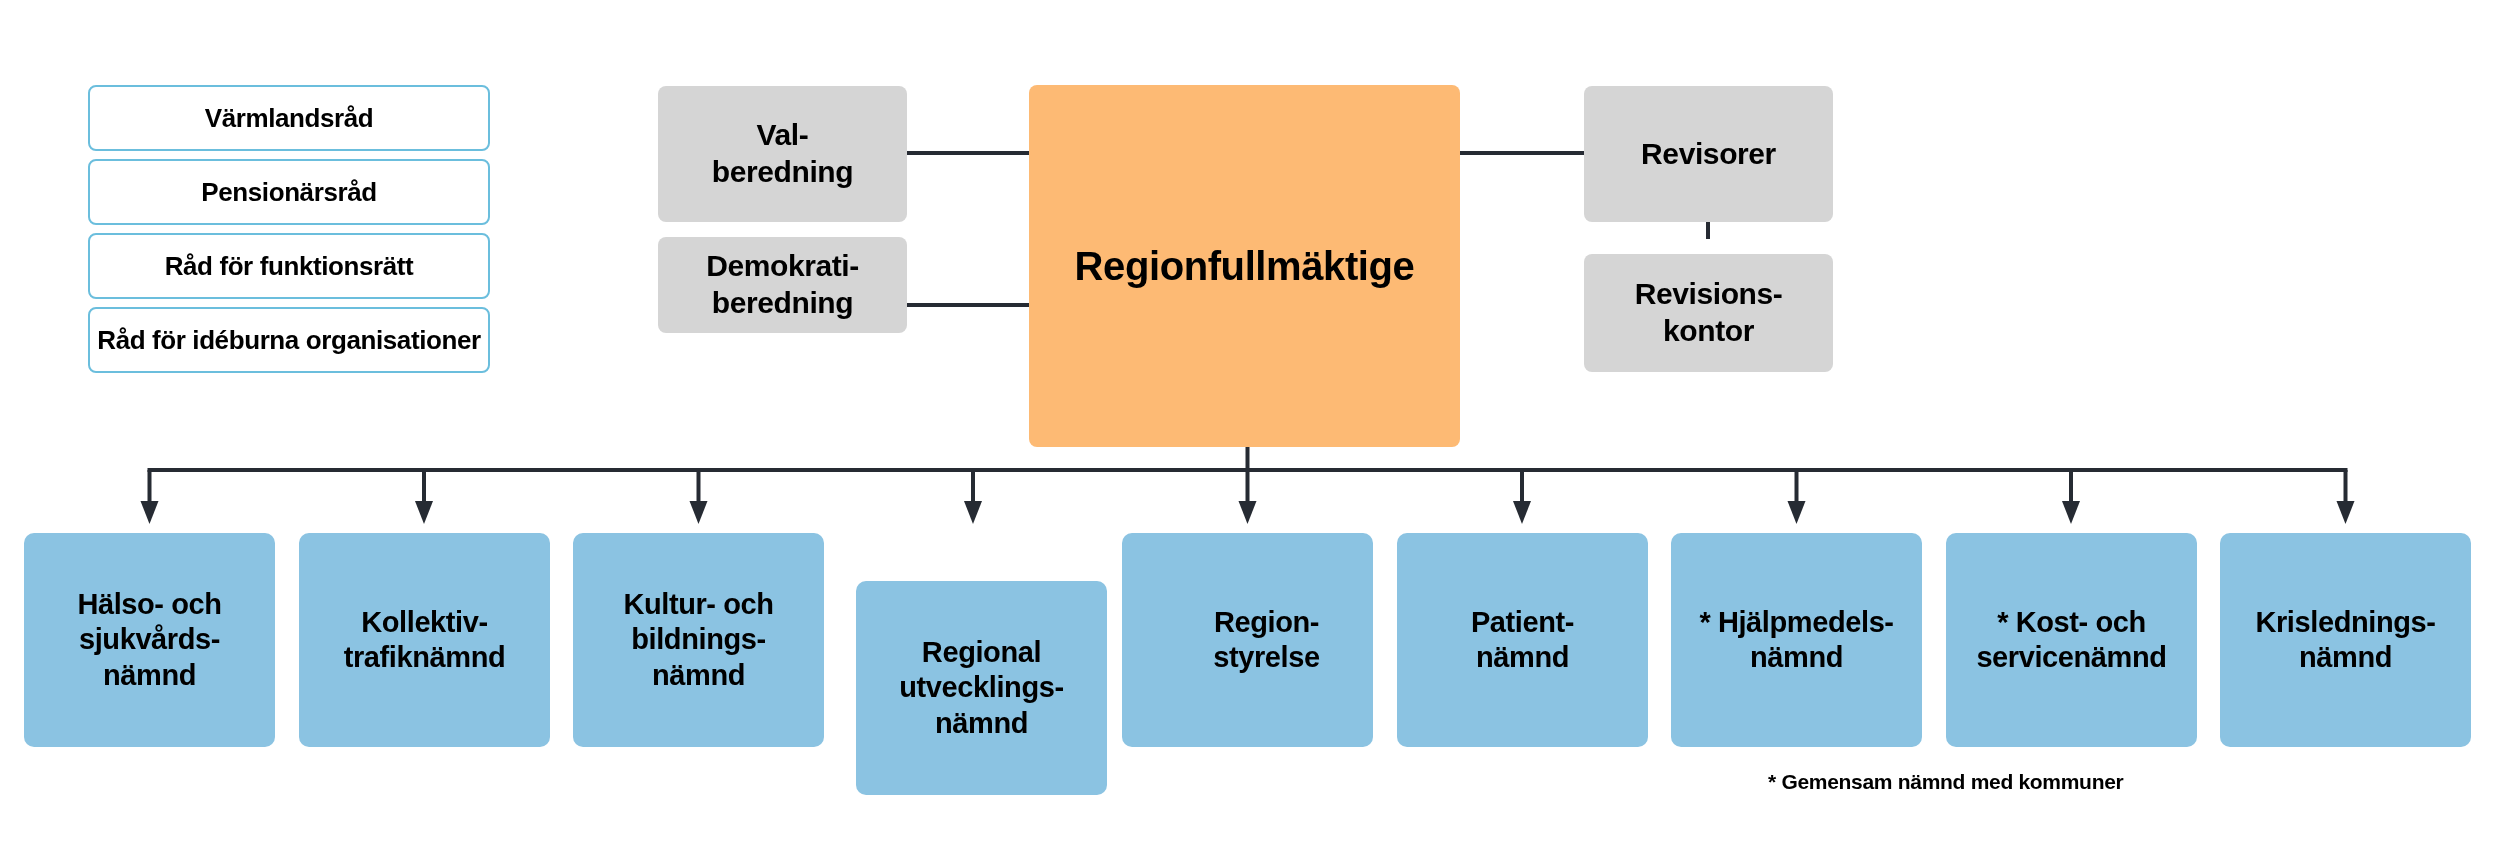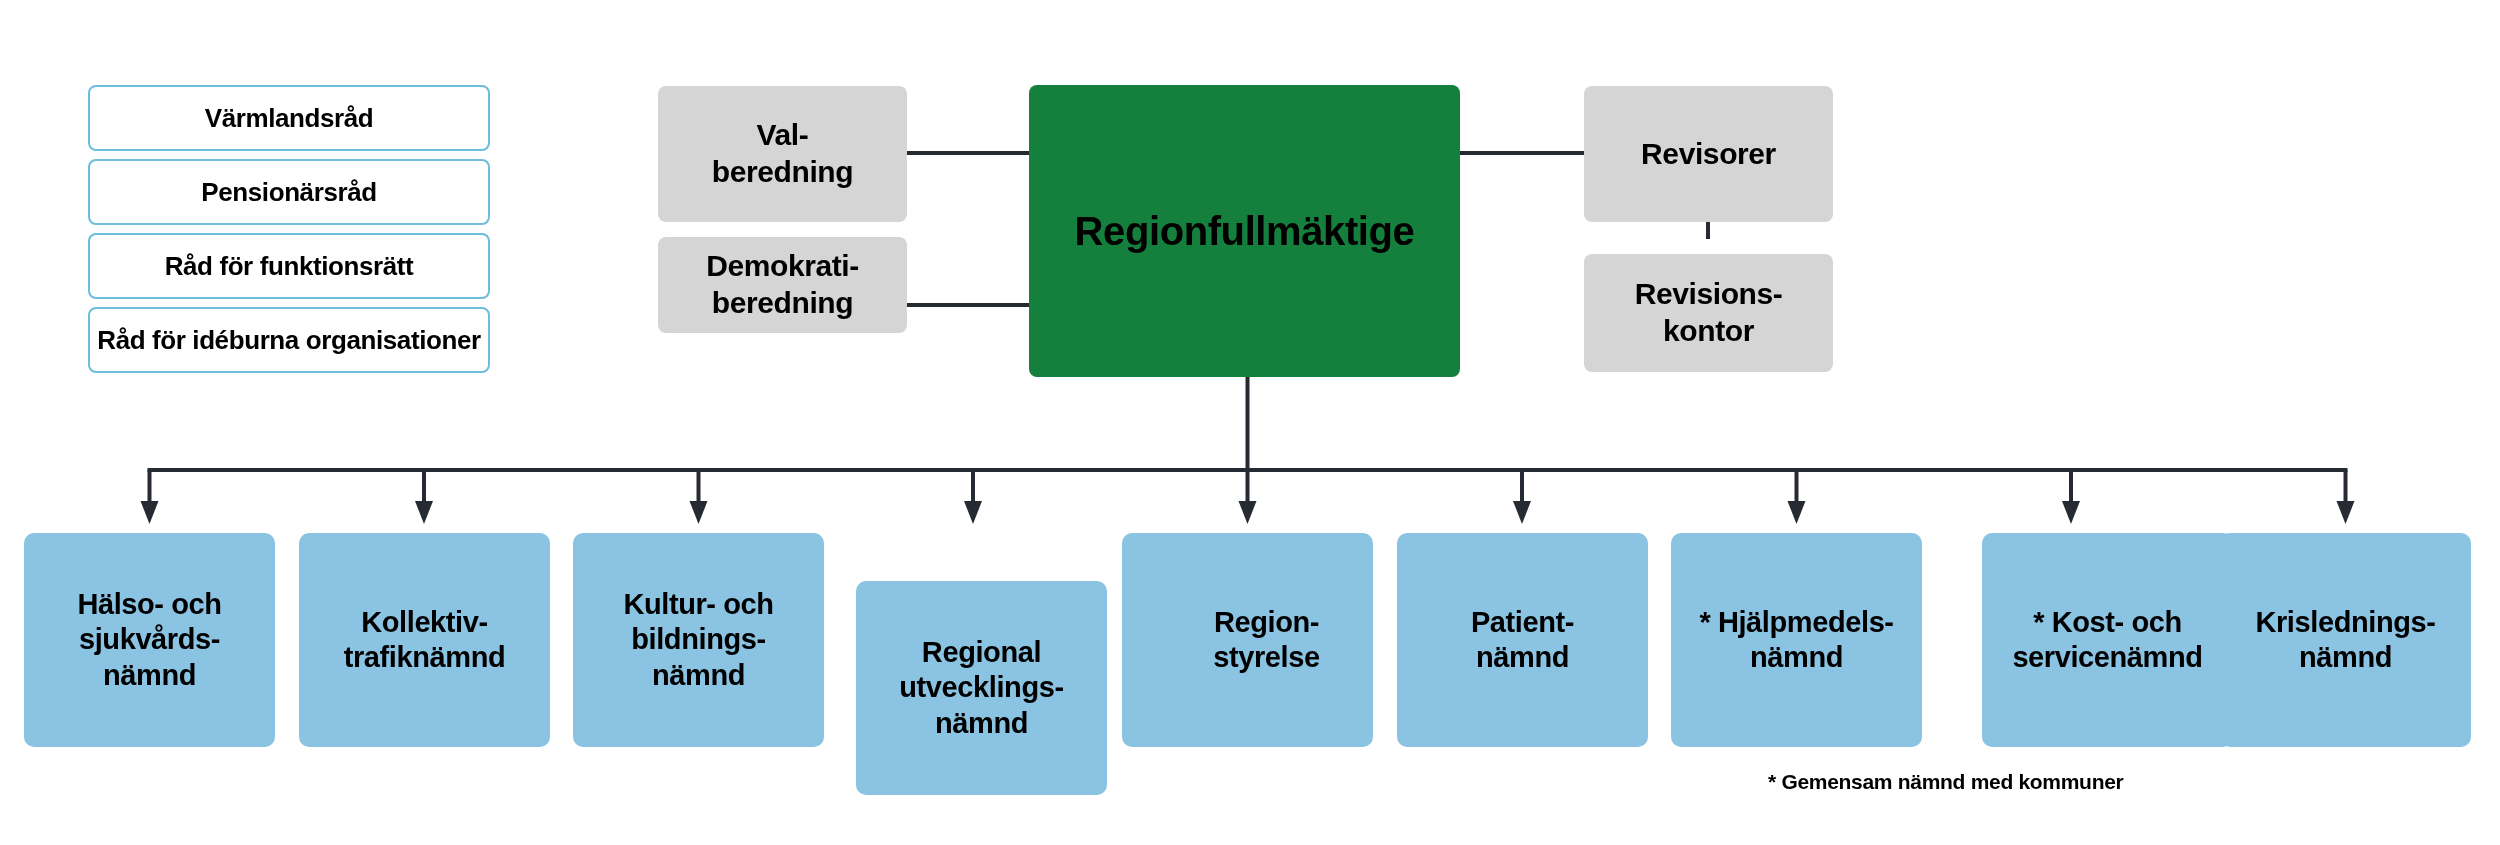--- a/index.html
+++ b/index.html
@@ -53,22 +53,22 @@
   }
   .valberedning   { left: 658px;  top: 86px; }
   .demokrati      { left: 658px;  top: 237px; height: 96px; }
   .revisorer      { left: 1584px; top: 86px; text-align: right; }
   .revisionskontor{ left: 1584px; top: 254px; height: 118px; }
   
   .assembly {
     left: 1029px;
     top: 85px;
     width: 431px;
-    height: 292px;
-    background: #15803d;
+    height: 362px;
+    background: #fdba74;
     border-radius: 8px;
     font-size: 40px;
     font-weight: 700;
     letter-spacing: -0.8px;
   }
   
   .board {
     top: 533px;
     width: 251px;
     height: 214px;
@@ -78,21 +78,21 @@
     font-weight: 700;
     line-height: 1.22;
   }
   .b0 { left: 24px; }
   .b1 { left: 299px; }
   .b2 { left: 573px; }
   .b3 { left: 856px; margin-top: 48px; }
   .b4 { left: 1122px; padding-left: 38px; }
   .b5 { left: 1397px; }
   .b6 { left: 1671px; }
-  .b7 { left: 1946px; margin-left: 36px; }
+  .b7 { left: 1946px; }
   .b8 { left: 2220px; }
   .footnote {
     position: absolute;
     left: 1725px;
     top: 770px;
     font-size: 21px;
     font-weight: 700;
     letter-spacing: -0.3px;
     white-space: nowrap;
     margin-left: 43px;

